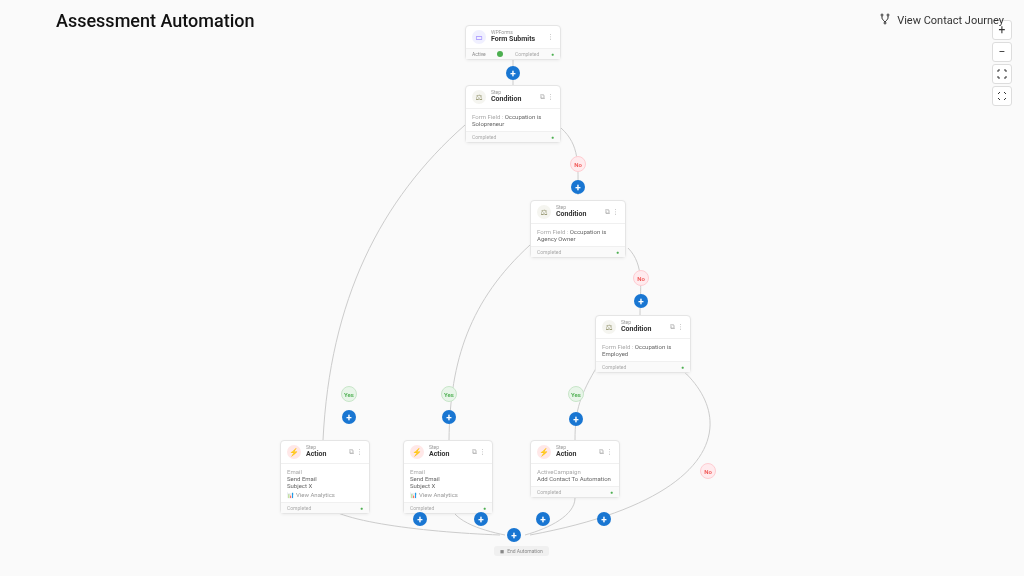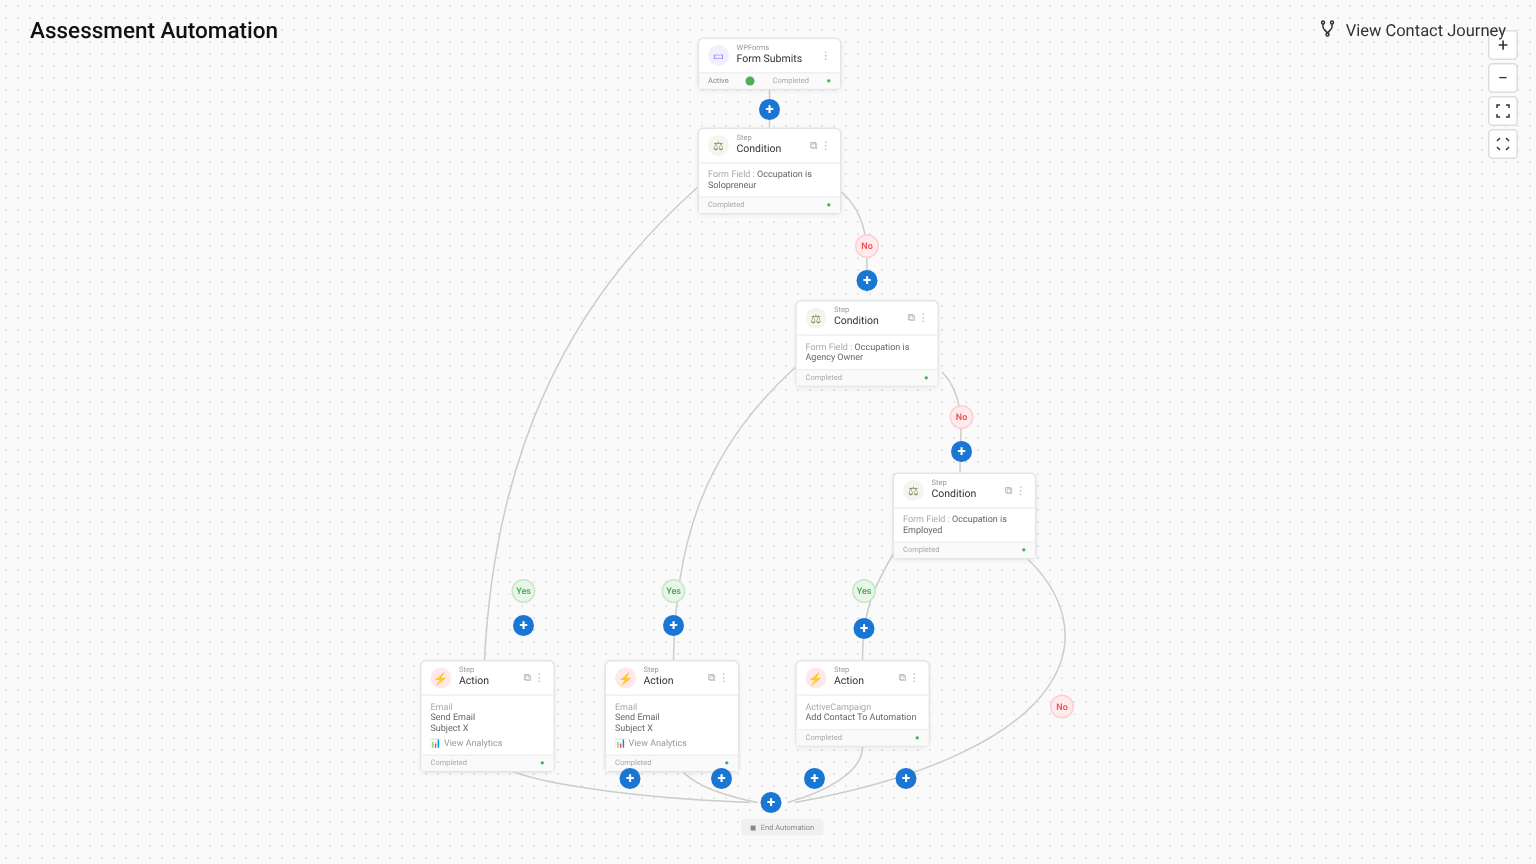--- a/index.html
+++ b/index.html
@@ -17,23 +17,24 @@
       position: absolute;
       top: 0; left: 0; right: 0;
       height: 40px;
       padding: 10px 20px;
       display: flex;
       justify-content: space-between;
       align-items: center;
       z-index: 10;
     }
     .title {
-      font-size: 15px;
+      font-size: 18px;
       font-weight: 500;
       color: #111;
+      margin-left: 36px;
     }
     .header-right {
       display: flex;
       align-items: center;
       gap: 10px;
     }
     .journey-btn {
       display: flex;
       align-items: center;
       gap: 6px;
@@ -95,21 +96,21 @@
       align-items: center;
       justify-content: center;
       font-size: 8px;
       flex-shrink: 0;
     }
     .icon-trigger { background: #f0f0ff; color: #7b5fff; }
     .icon-condition { background: #f5f5f0; color: #8a8a60; }
     .icon-action { background: #ffe8e8; color: #ff5a5a; }
     .node-titles { display: flex; flex-direction: column; line-height: 1.1; }
     .node-subtitle { color: #999; font-size: 5px; }
-    .node-title-text { color: #333; font-weight: 400; font-size: 7px; }
+    .node-title-text { color: #333; font-weight: 700; font-size: 7px; }
     .node-actions { margin-left: auto; display: flex; gap: 2px; color: #aaa; font-size: 7px; }
     .node-body {
       padding: 4px 6px;
       font-size: 6px;
       color: #666;
       border-top: 1px solid #f0f0f0;
     }
     .node-body .label { color: #aaa; }
     .node-footer {
       border-top: 1px solid #f0f0f0;

